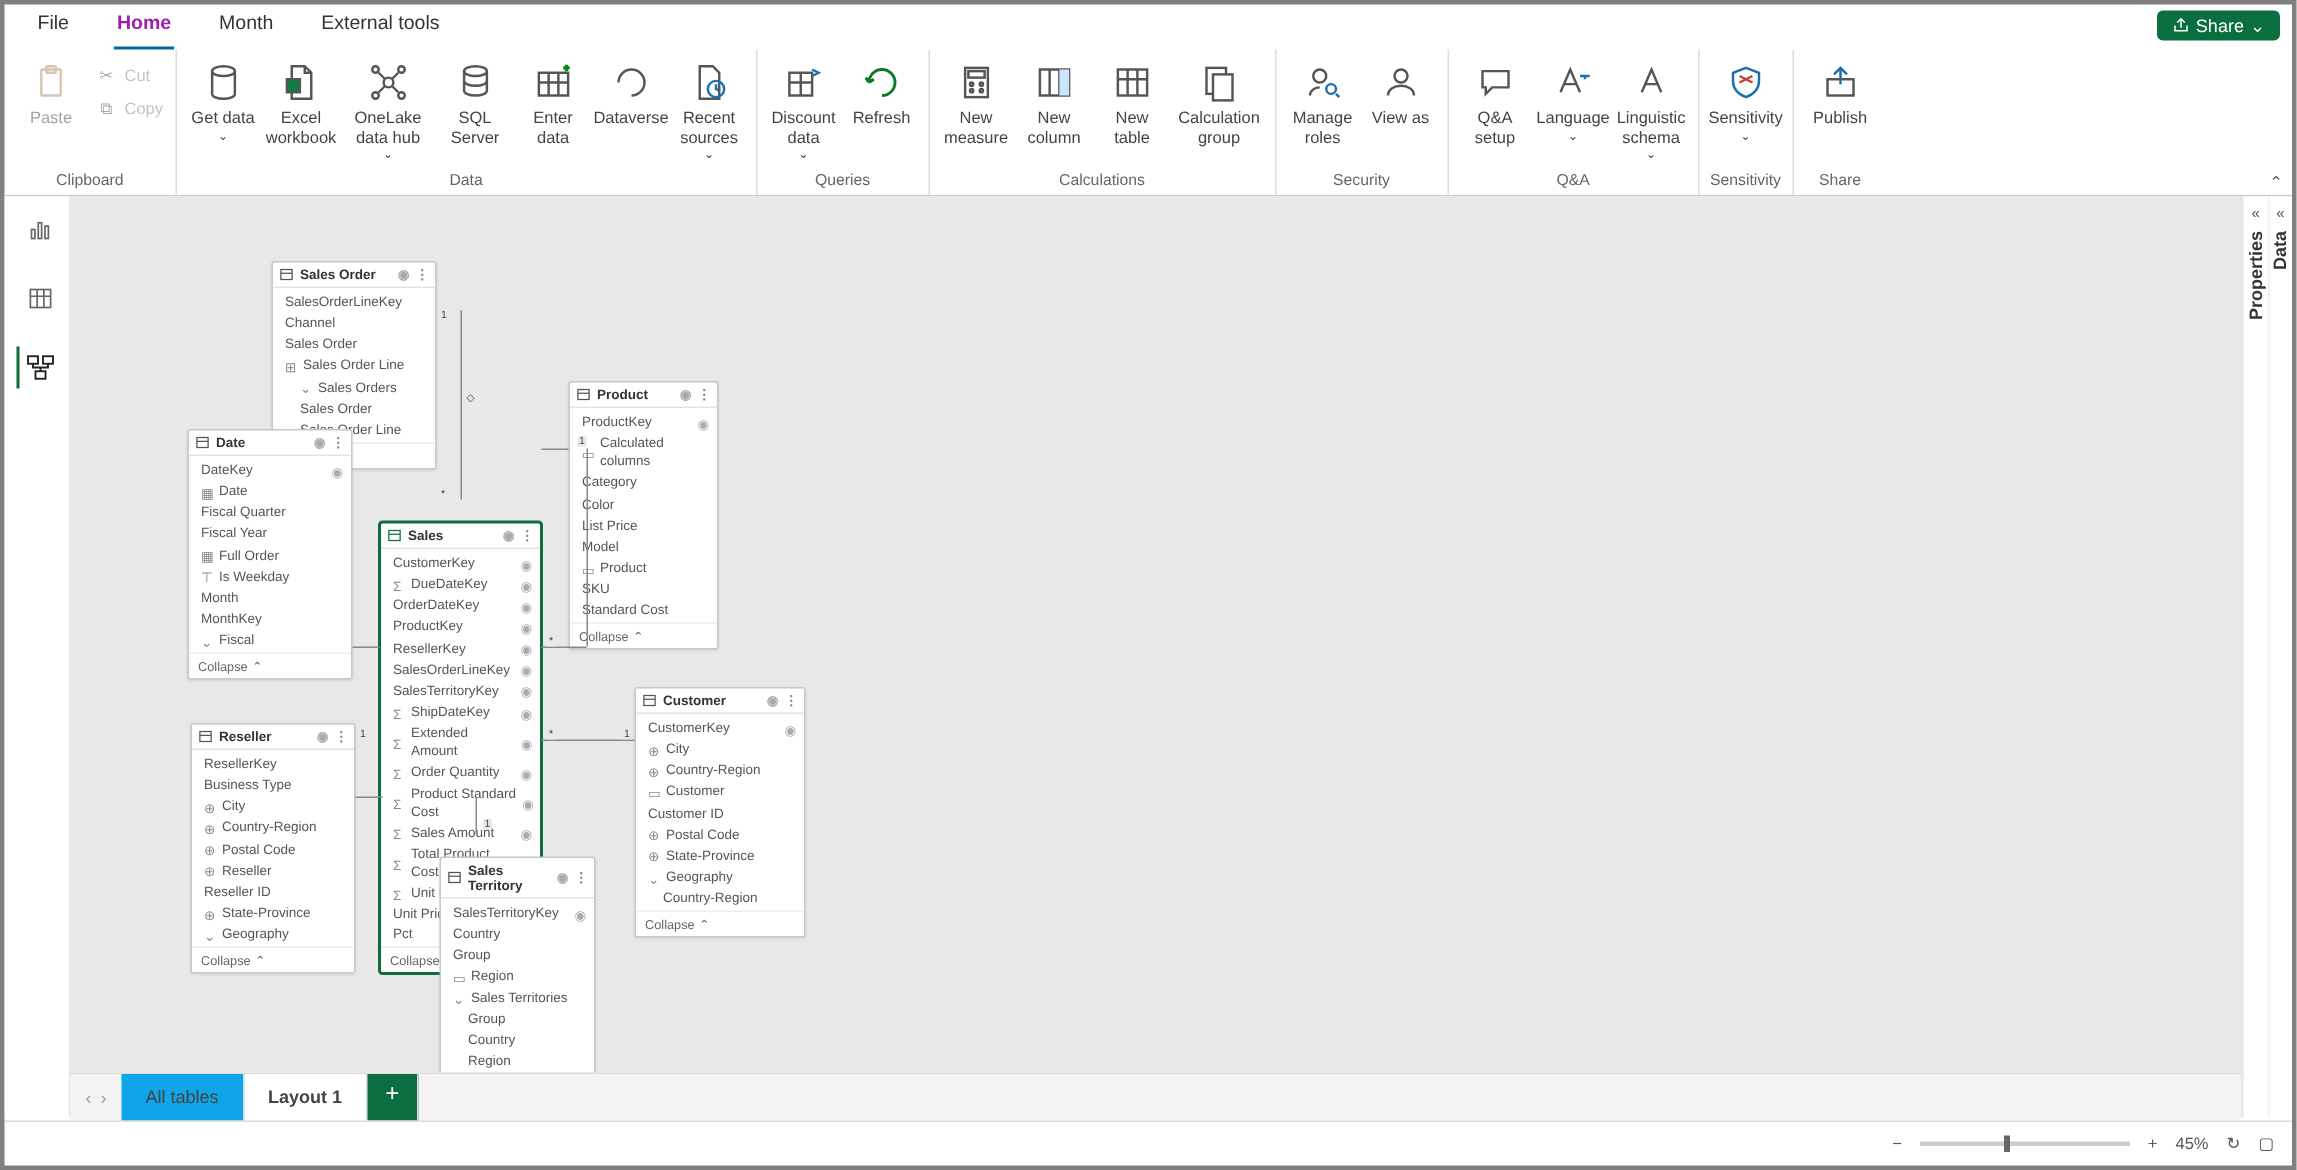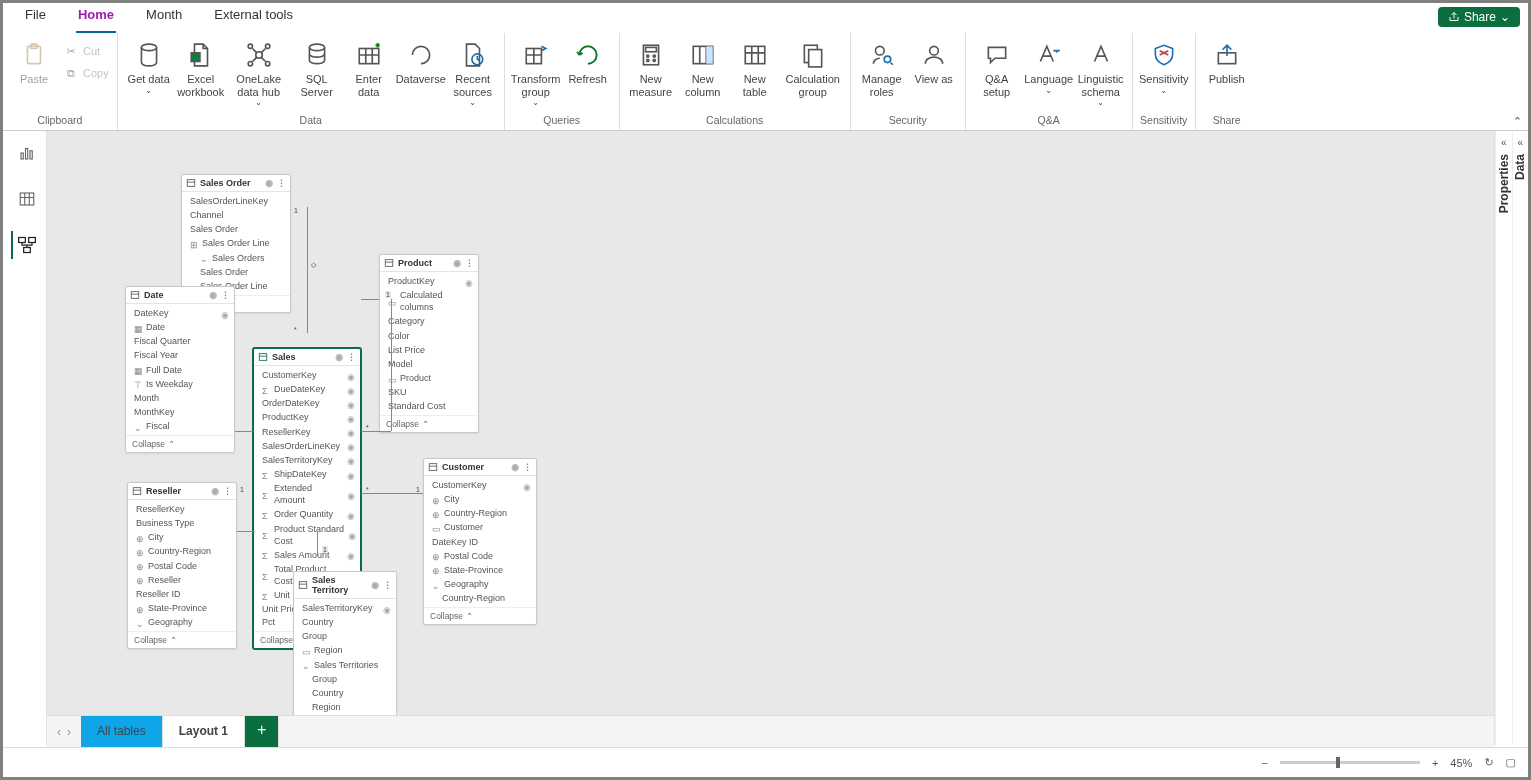--- a/index.html
+++ b/index.html
@@ -193,21 +193,21 @@
   <div class="rgroup">
     <div class="btns">
       <div class="rbtn">
           <span class="icn">
             <svg viewBox="0 0 24 24" fill="none" stroke="#555" stroke-width="1.5">
               <rect x="3" y="6" width="14" height="14"></rect>
               <path d="M3 12h14M10 6v14"></path>
               <path d="M17 4l4 2-4 2" stroke="#1a6fb0"></path>
             </svg>
           </span>
-          <span>Transform group</span>
+          <span>Discount data</span>
           <span style="font-size:8px">⌄</span>
         </div>
       <div class="rbtn">
           <span class="icn">
             <svg viewBox="0 0 24 24" fill="none" stroke="#0a7a2a" stroke-width="1.8">
               <path d="M4 12a8 8 0 118 8M4 12l-2-3M4 12l3-2"></path>
             </svg>
           </span>
           <span>Refresh</span>
         </div>
@@ -443,21 +443,21 @@
           <span>Date</span>
         </div>
       <div class="trow">
           <span>Fiscal Quarter</span>
         </div>
       <div class="trow">
           <span>Fiscal Year</span>
         </div>
       <div class="trow">
           <span class="ricn">▦</span>
-          <span>Full Date</span>
+          <span>Full Order</span>
         </div>
       <div class="trow">
           <span class="ricn">⊤</span>
           <span>Is Weekday</span>
         </div>
       <div class="trow">
           <span>Month</span>
         </div>
       <div class="trow">
           <span>MonthKey</span>
@@ -679,21 +679,21 @@
         </div>
       <div class="trow">
           <span class="ricn">⊕</span>
           <span>Country-Region</span>
         </div>
       <div class="trow">
           <span class="ricn">▭</span>
           <span>Customer</span>
         </div>
       <div class="trow">
-          <span>DateKey ID</span>
+          <span>Customer ID</span>
         </div>
       <div class="trow">
           <span class="ricn">⊕</span>
           <span>Postal Code</span>
         </div>
       <div class="trow">
           <span class="ricn">⊕</span>
           <span>State-Province</span>
         </div>
       <div class="trow">

